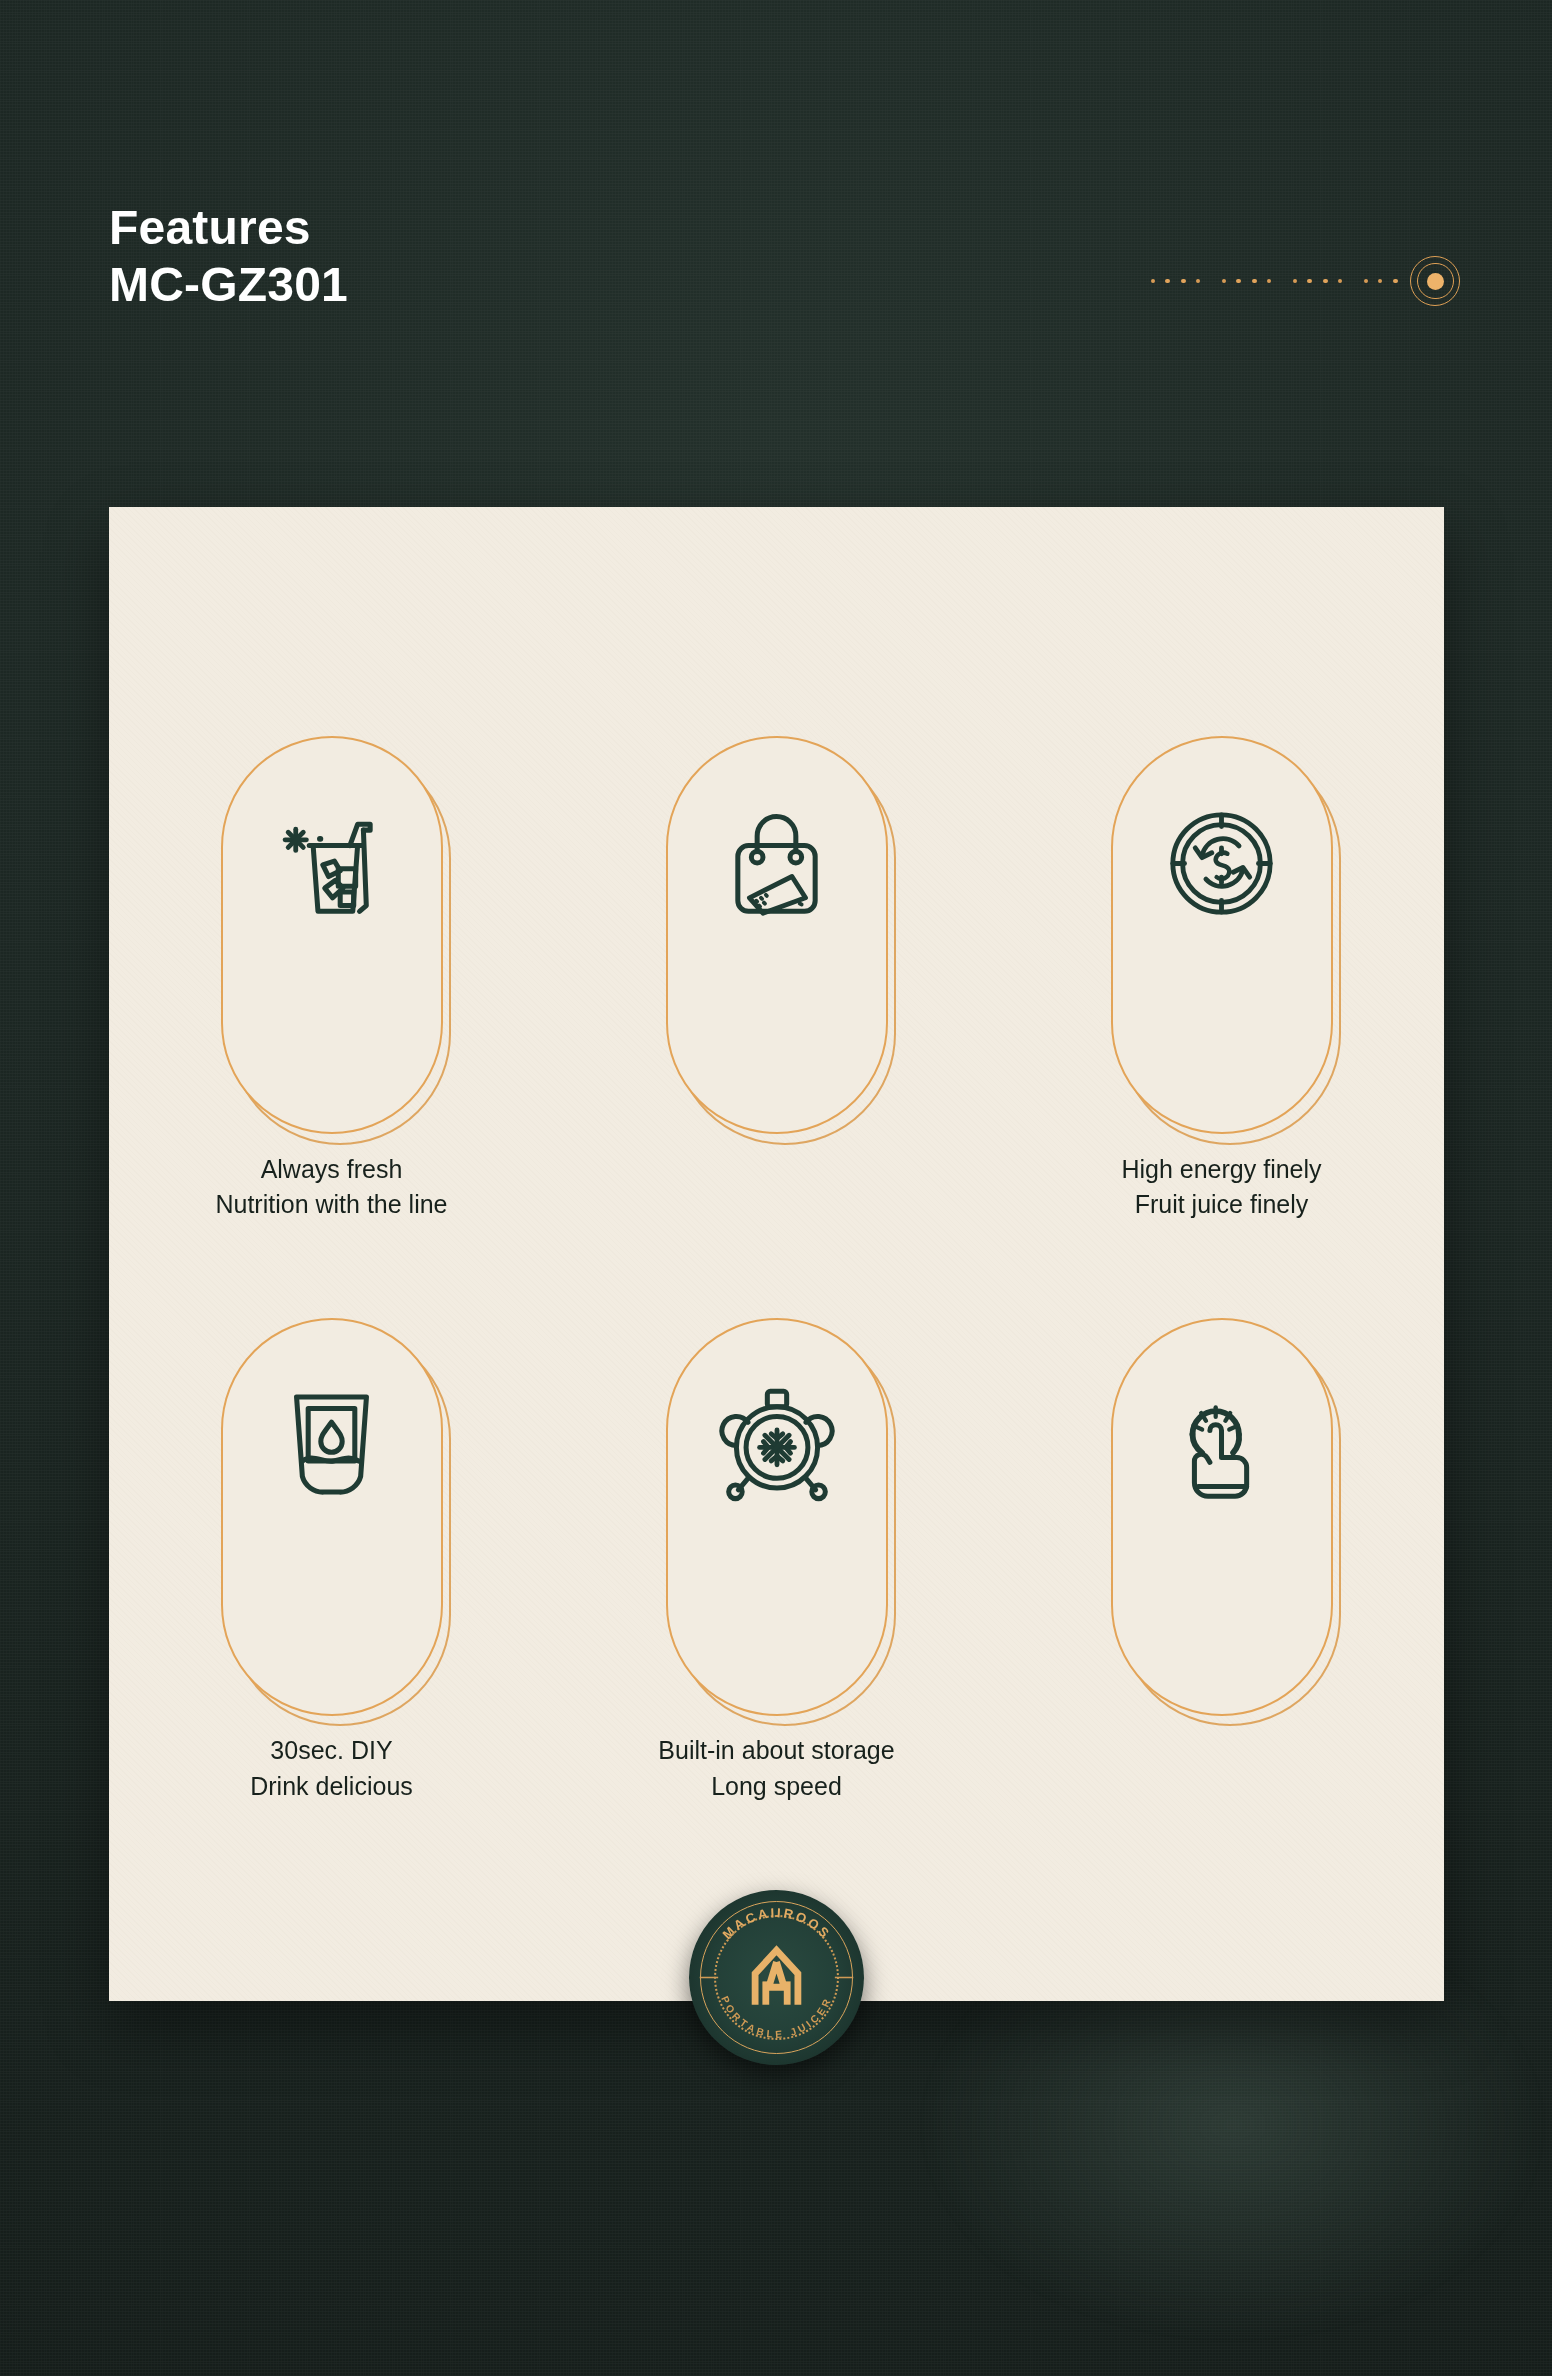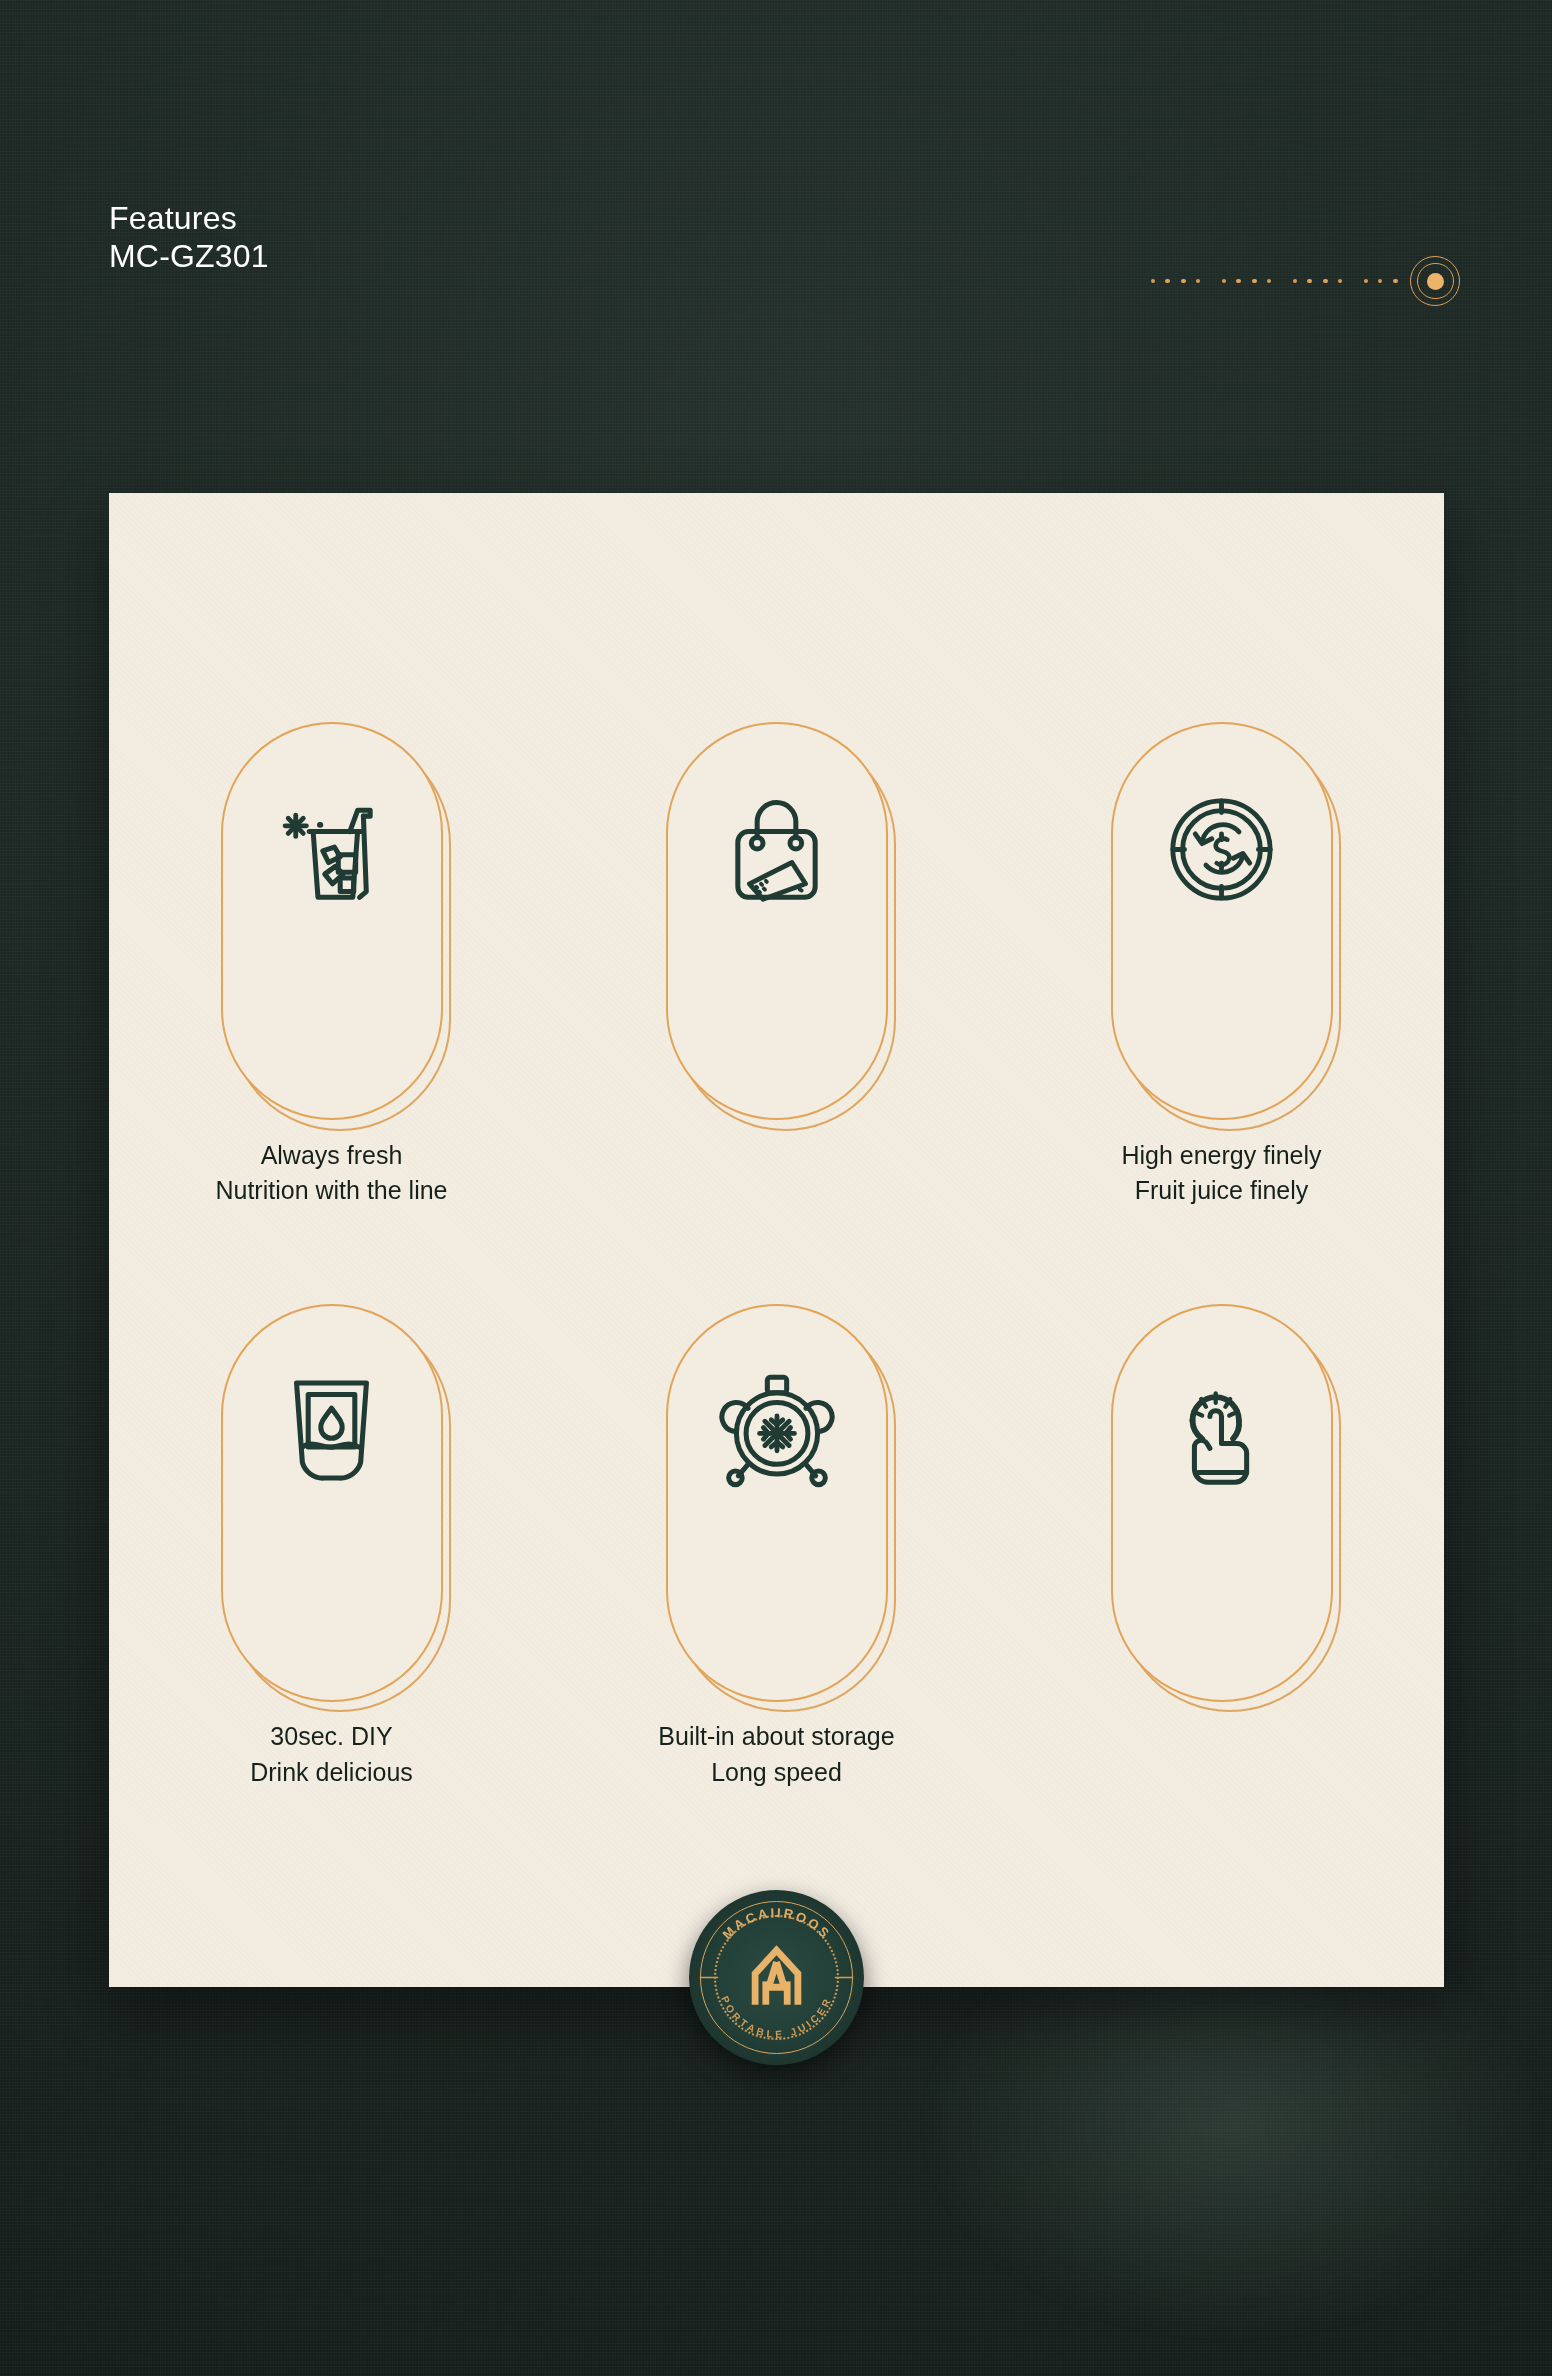--- a/index.html
+++ b/index.html
@@ -30,22 +30,22 @@
     background:radial-gradient(closest-side, rgba(120,150,135,.22), rgba(0,0,0,0) 72%);
     filter:blur(5.8px);
   }
 
   
   .header{
     position:absolute; left:109px; top:199px;
     color:#ffffff;
   }
   .header .line{
-    font-size:32px;
-    font-weight:normal;
+    font-size:48px;
+    font-weight:bold;
     line-height:1.19;
     letter-spacing:0.2px;
     white-space:nowrap;
   }
 
   
   .deco{
     position:absolute; left:1140px; top:254px;
     width:301px; height:54px;
     display:flex; align-items:center;
@@ -63,21 +63,21 @@
   .deco .ring-i{
     position:absolute; inset:6.8px; border:1.9px solid #dfa055; border-radius:50%;
   }
   .deco .core{
     position:absolute; inset:16.5px; border-radius:50%; background:#eeb36a;
   }
 
   
   .card{
     position:absolute;
-    left:109px; top:493px;
+    left:109px; top:507px;
     width:1335px; height:1494px;
     background:#f2ece1;
     box-shadow:0 25px 58px rgba(0,0,0,.42);
   }
   .card-grain{
     position:absolute; inset:0; opacity:.35; pointer-events:none;
     background-image:
       repeating-linear-gradient(45deg, rgba(180,168,148,.12) 0 1px, transparent 1px 3.9px);
   }
 

